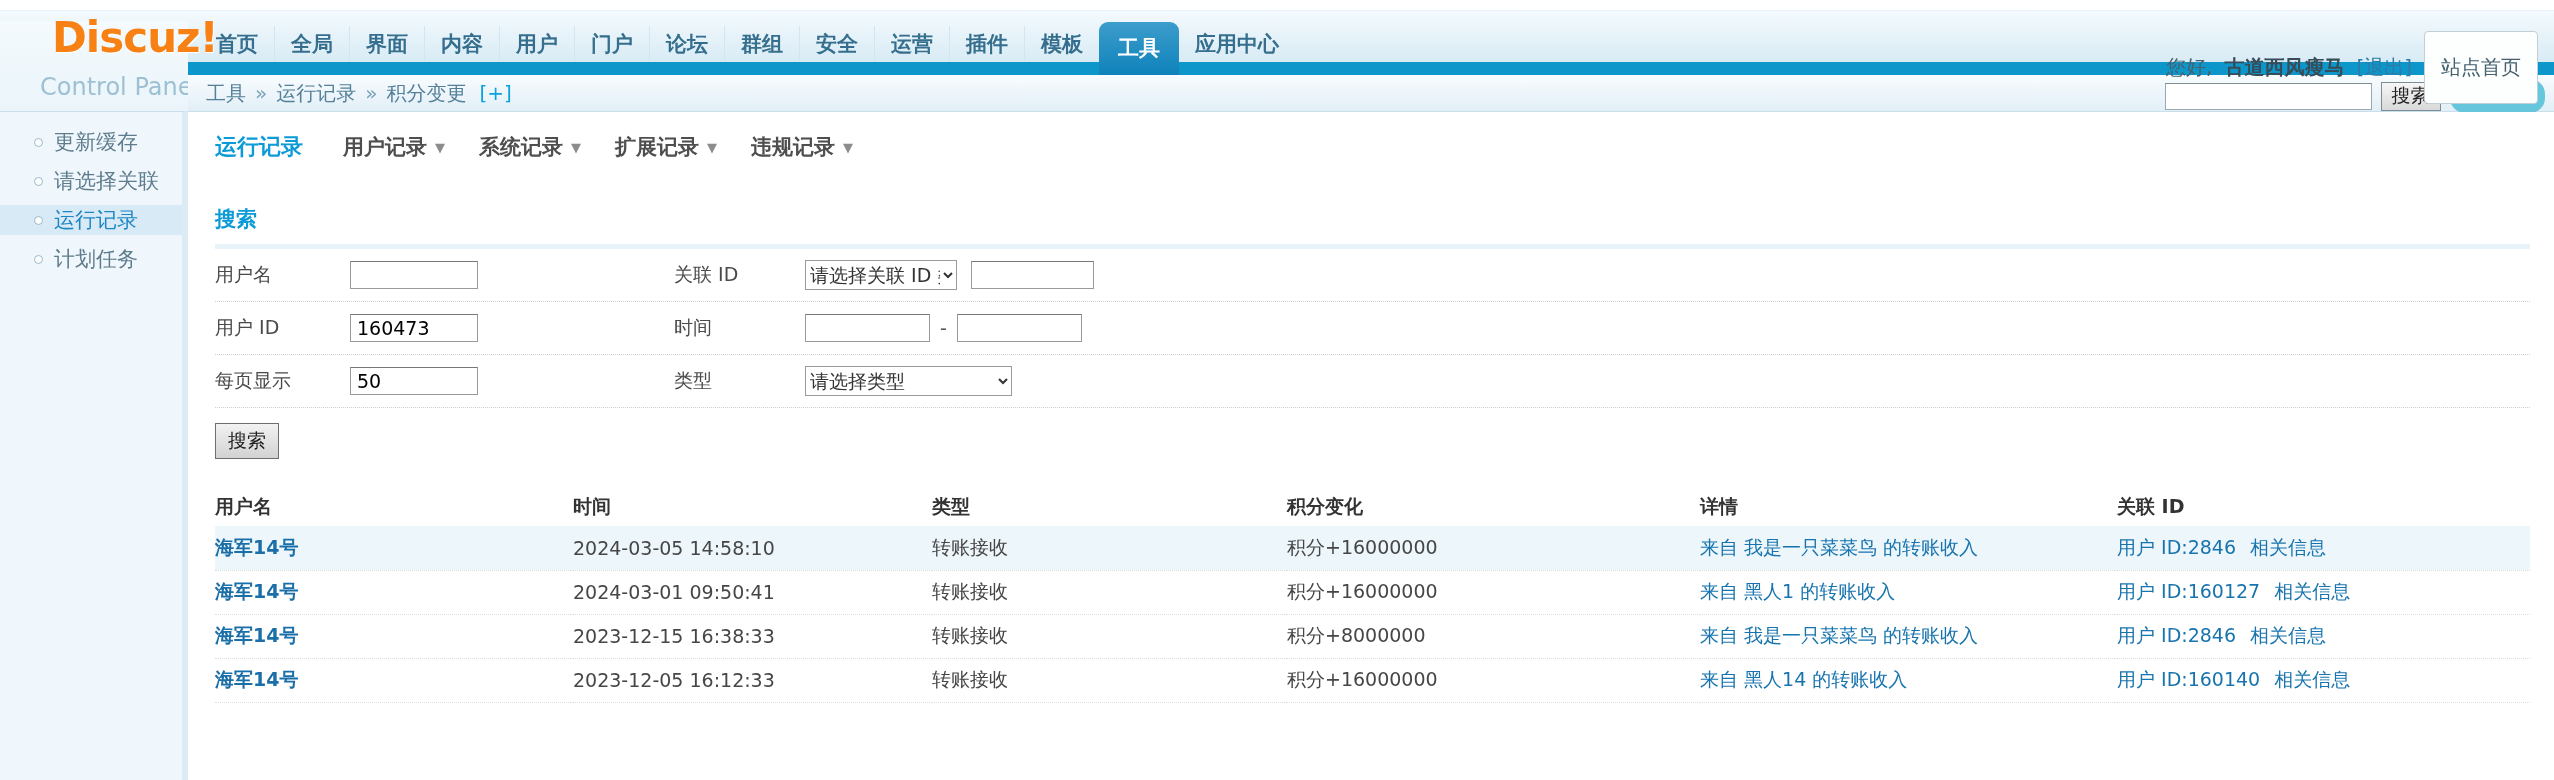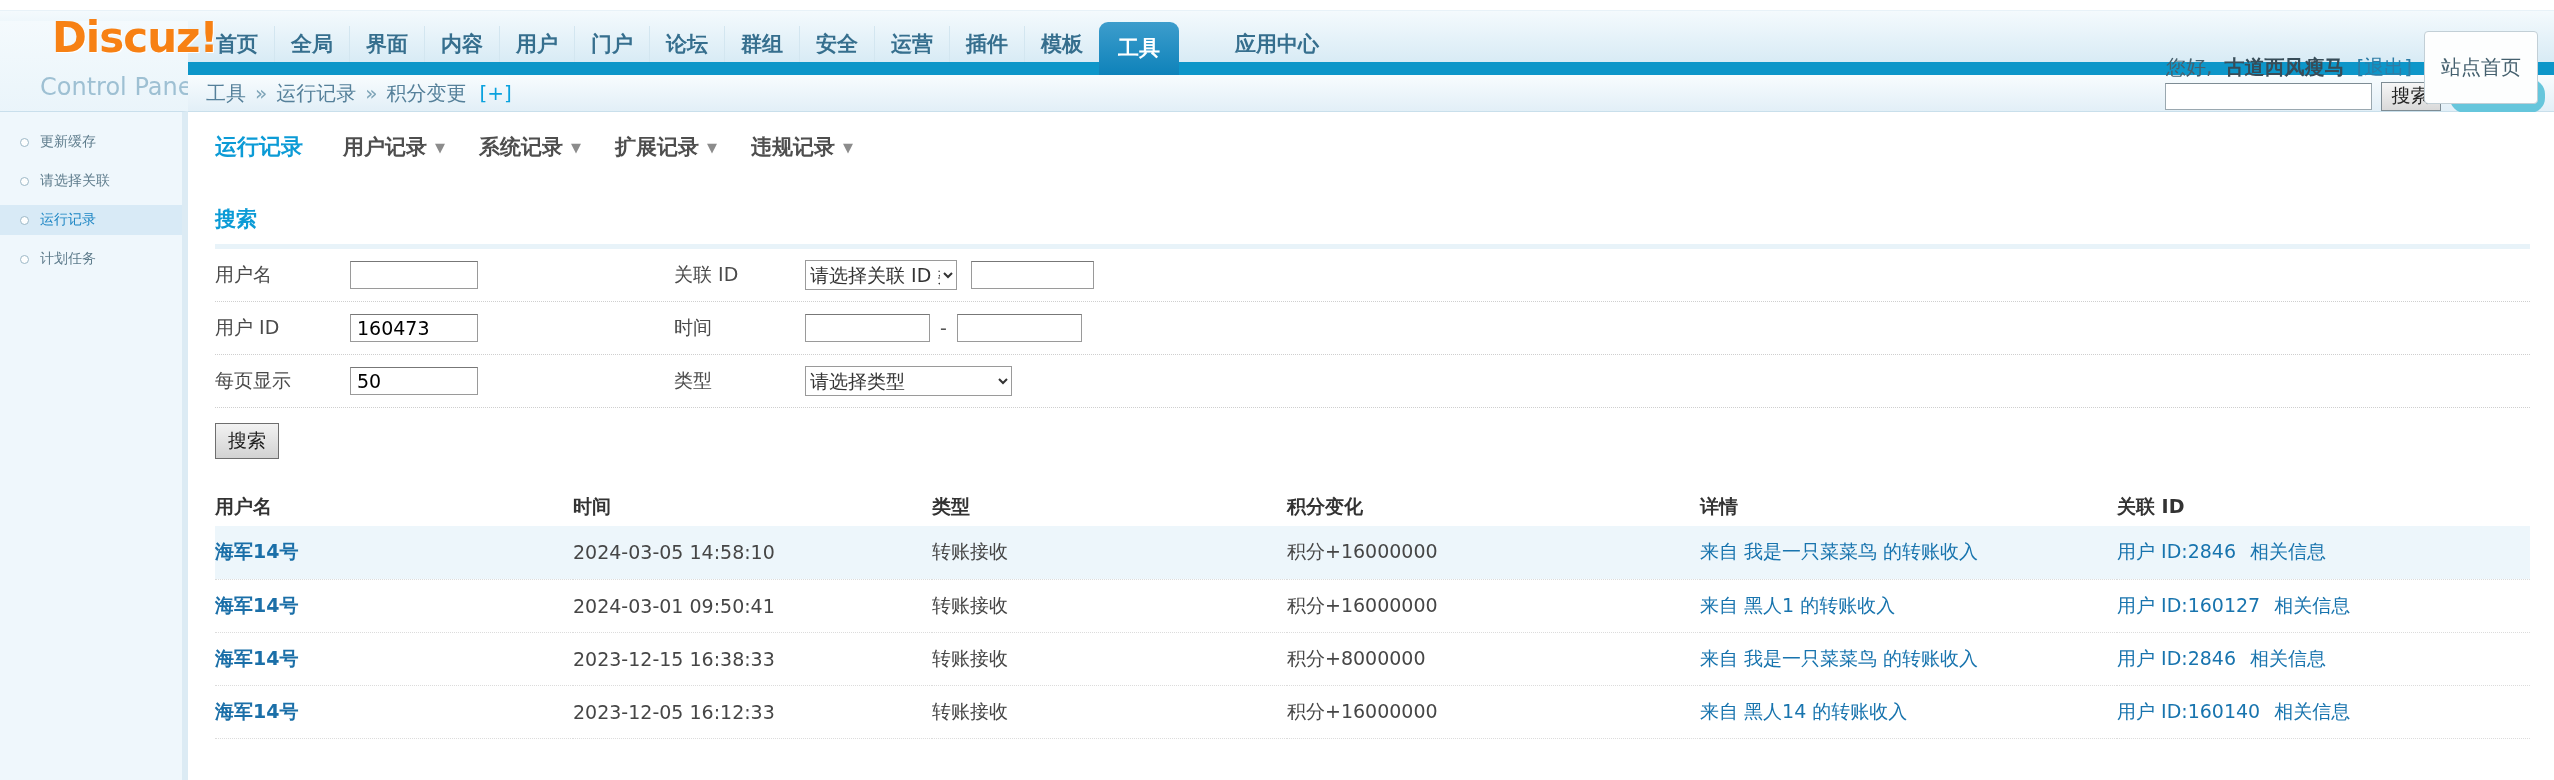--- a/index.html
+++ b/index.html
@@ -17,21 +17,21 @@
     background:linear-gradient(#F4FAFD,#E9F4FA); }
 
   
   .nav { position:absolute; left:200px; bottom:0; display:flex; align-items:flex-end; z-index:6; }
   .nav-item { height:36px; line-height:36px; padding:0 16px; font-size:21px; font-weight:bold;
     color:#366F8E; border-left:1px solid #D3E6F0; cursor:pointer; white-space:nowrap; }
   .nav-item:first-child { border-left:none; }
   .nav-item.active { height:53px; line-height:53px; margin-bottom:-13px; padding:0 19px;
     background:linear-gradient(#3D9DCC,#0E82BA); color:#fff; border-radius:9px 9px 0 0;
     border-left:none; position:relative; z-index:7; }
-  .nav-item.active + .nav-item { border-left:none;margin-left:40px; }
+  .nav-item.active + .nav-item { border-left:none; }
 
   .user-bar { position:absolute; right:16px; top:20px; display:flex; align-items:center; gap:12px;
     font-size:20px; color:#47606E; z-index:6;margin-left:31px; }
   .user-bar .uname { font-weight:bold; color:#374C58; }
   .logout-link { color:#2E7CA5; cursor:pointer; }
   .site-home-btn { display:inline-block; padding:22px 16px; background:#FDFEFE; border:1px solid #C2CFD6;
     border-radius:4px; color:#45606E; font-size:20px; cursor:pointer; }
 
   
   .blue-strip { position:absolute; top:62px; left:188px; right:0; height:13px; background:#0D96C9; }
@@ -45,22 +45,22 @@
   .hsearch-input { width:207px; height:27px; border:1px solid #9AA8B0; border-top-color:#7E8C94;
     background:#fff; font-size:18px; padding:0 6px; }
   .hsearch-btn { height:29px; padding:0 10px; font-size:19px; color:#222;
     background:linear-gradient(#F6F6F6,#D9D9D9); border:1px solid #7E8C94; cursor:pointer; }
   .map-pill { height:34px; padding:0 14px; background:#66C6DC; border-radius:15px; color:#fff;
     font-weight:bold; font-size:19px; display:flex; align-items:center; gap:4px; cursor:pointer; }
 
   
   .sidebar { position:absolute; top:111px; left:0; width:188px; bottom:0;
     background:#EFF7FC; border-top:1px solid #C9DFEC; border-right:6px solid #DCEBF4; }
-  .side-item { display:flex; align-items:center; gap:11px; height:30px; padding-left:20px;
-    font-size:14px; color:#5E7C8C; cursor:pointer; margin-top:9px; }
+  .side-item { display:flex; align-items:center; gap:11px; height:30px; padding-left:34px;
+    font-size:21px; color:#5E7C8C; cursor:pointer; margin-top:9px; }
   .side-item .dot { width:9px; height:9px; border:1px solid #9CB8C7; border-radius:50%; background:#FDFEFE; flex:0 0 auto; }
   .side-item.active { background:#D8EAF6; color:#1E86C4; }
   .sidebar-pad { height:6px; }
 
   
   .content { position:absolute; top:112px; left:194px; right:0; bottom:0; background:#fff; padding:0 24px 0 21px; }
 
   .tabs { display:flex; align-items:center; margin-top:20px; }
   .tab { font-size:21px; font-weight:bold; color:#4E4E4E; margin-right:34px; cursor:pointer; display:flex; align-items:center; gap:8px; }
   .tab.active { color:#0C9BD6; font-size:22px; margin-right:40px; }
@@ -81,21 +81,21 @@
   .dash { margin:0 10px; color:#555; }
   .submit-row { margin-top:15px; margin-bottom:8px; }
   .submit-btn { padding:4px 12px; font-size:19px; color:#1A1A1A; font-family:inherit;
     background:linear-gradient(#F2F2F2,#D2D2D2); border:1px solid #6E6E6E; cursor:pointer; }
 
   
   .log-table { margin-top:29px; width:2315px; border-collapse:collapse; table-layout:fixed; font-size:19px; }
   .log-table col.c1{width:358px;} .log-table col.c2{width:359px;} .log-table col.c3{width:355px;}
   .log-table col.c4{width:413px;} .log-table col.c5{width:417px;} .log-table col.c6{width:413px;}
   .log-table th { text-align:left; font-weight:bold; color:#333; height:38px; font-size:19px; }
-  .log-table td { height:53px; color:#464646; border-bottom:1px dotted #DCDCDC; }
+  .log-table td { height:44px; color:#464646; border-bottom:1px dotted #DCDCDC; }
   .log-table tr.hl td { background:#EDF6FB; }
   a.lnk { color:#1874AE; text-decoration:none; cursor:pointer; }
   .ulink { font-weight:bold; color:#1B6FA8; cursor:pointer; }
   .detail-user { font-weight:normal; }
   .rel-gap { display:inline-block; width:14px; }
 </style>
 </head>
 <body>
 
 <div class="page">

